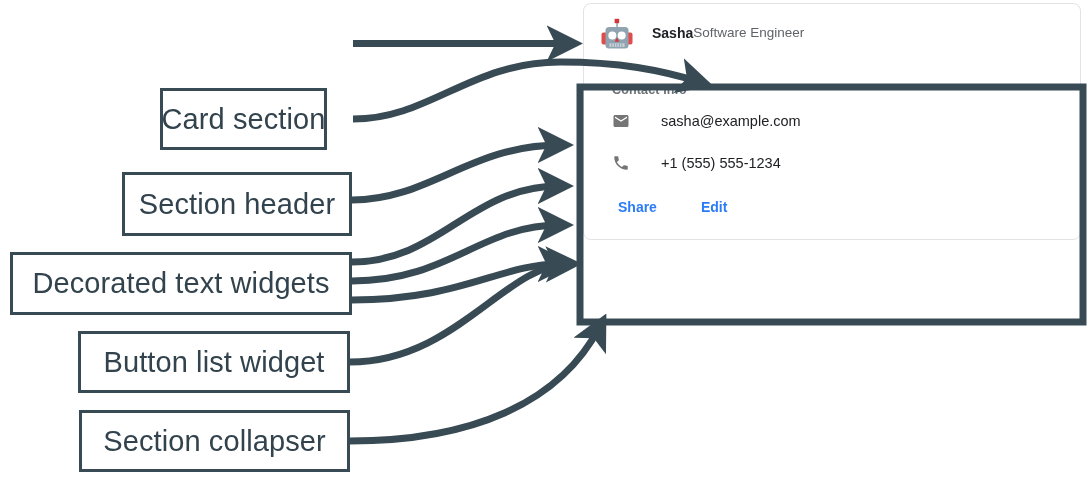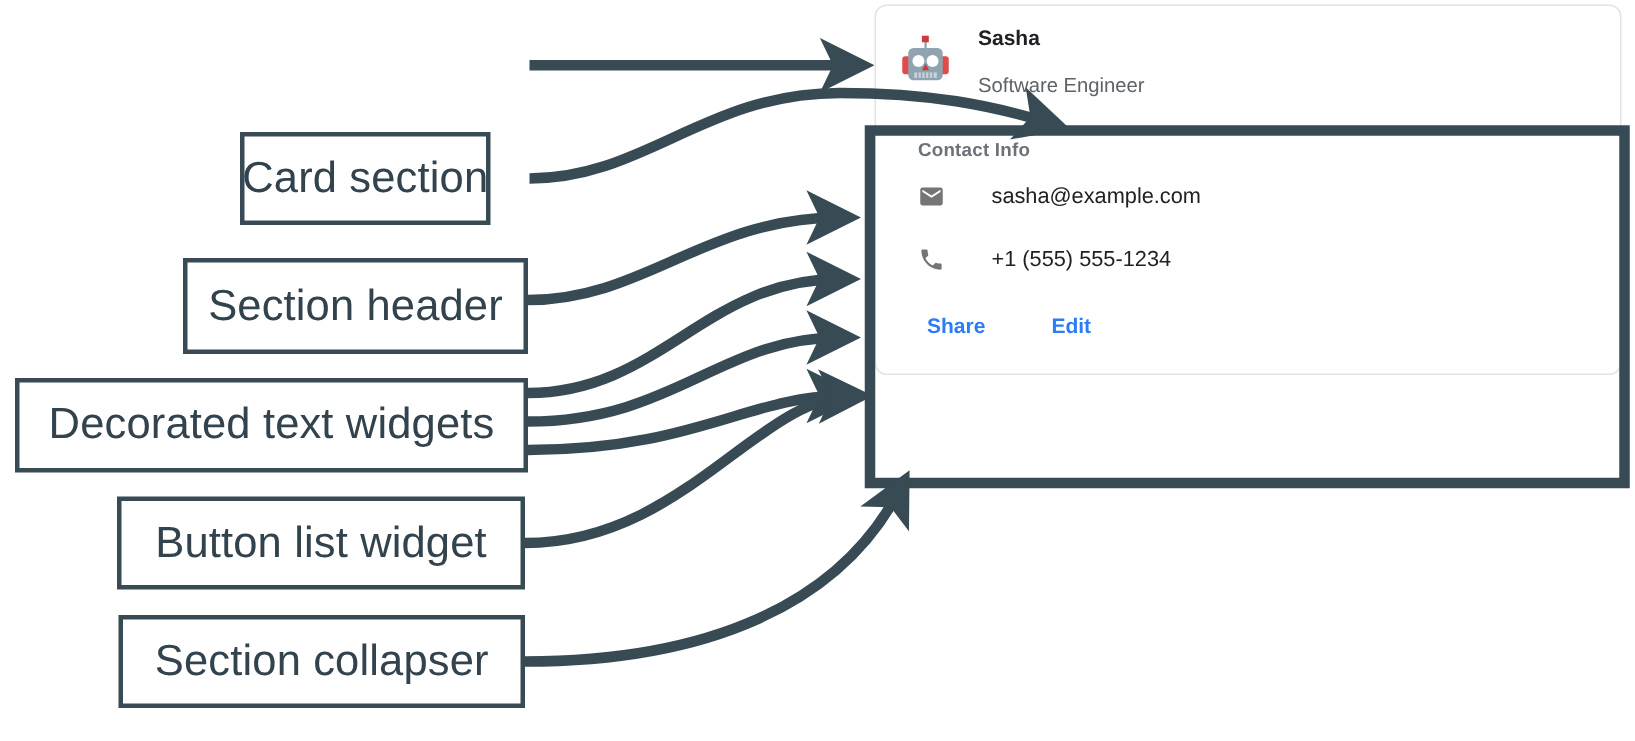--- a/index.html
+++ b/index.html
@@ -58,21 +58,21 @@
     display:flex;
     align-items:center;
     padding:13px 14px 12px 14px;
   }
   .avatar{
     width:38px;height:38px;
     flex:0 0 38px;
     margin-right:16px;
     position:relative;
   }
-  .hdr-text{display:flex;flex-direction:column;gap:10px;}
+  .hdr-text{display:flex;}
   .hdr-title{
     font-size:14px;
     font-weight:bold;
     color:#202124;
     line-height:17px;
     margin-bottom:5px;
   }
   .hdr-sub{
     font-size:13.5px;
     color:#5f6368;

